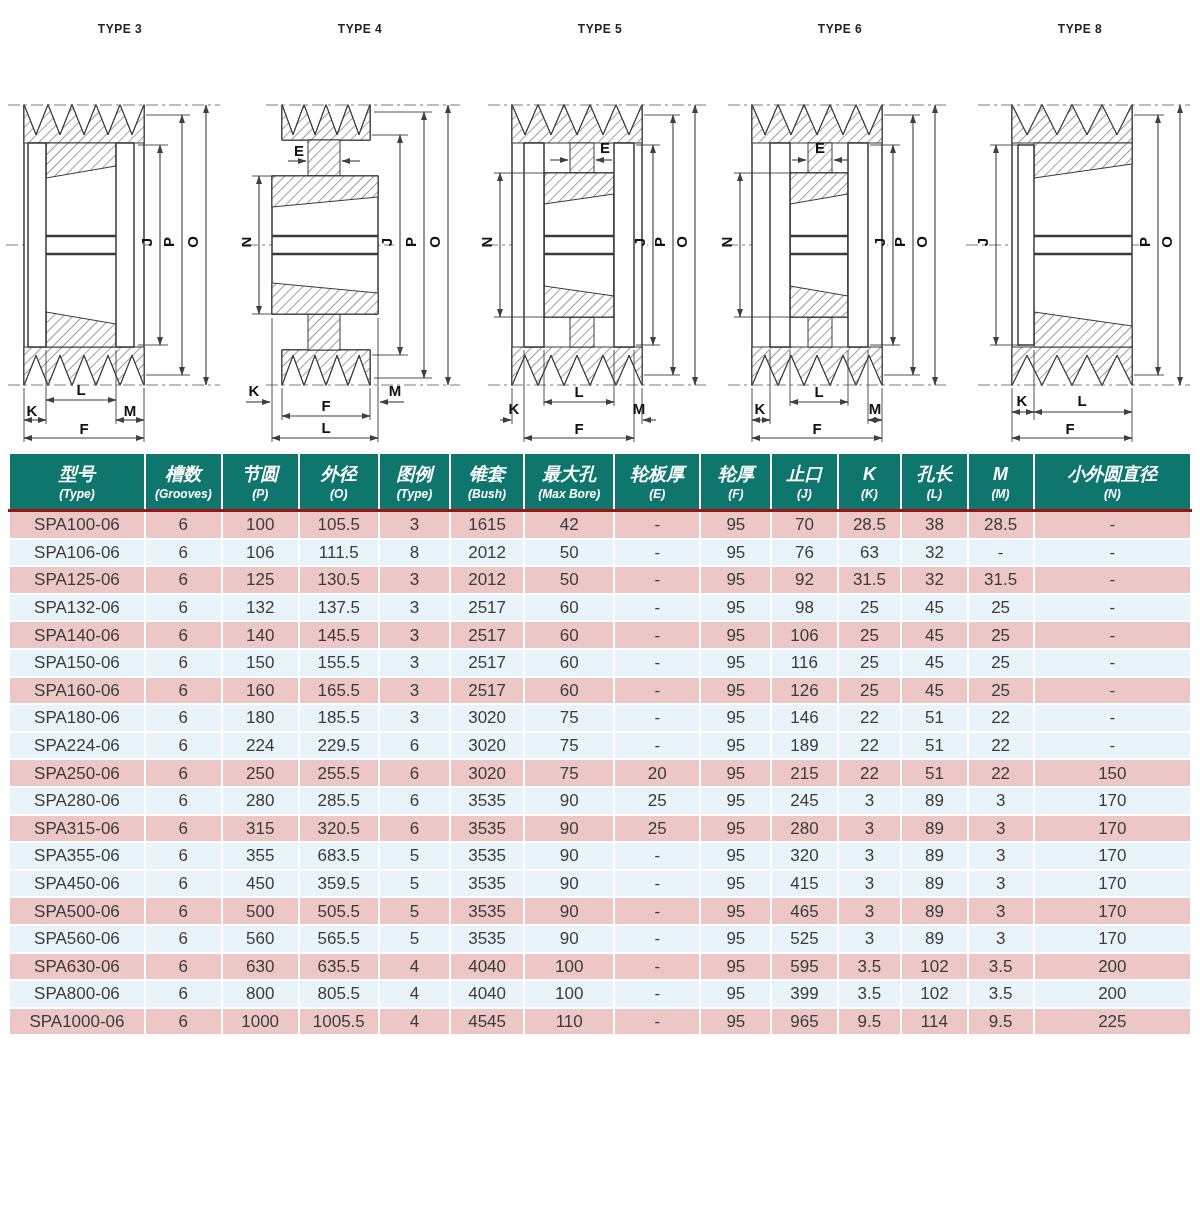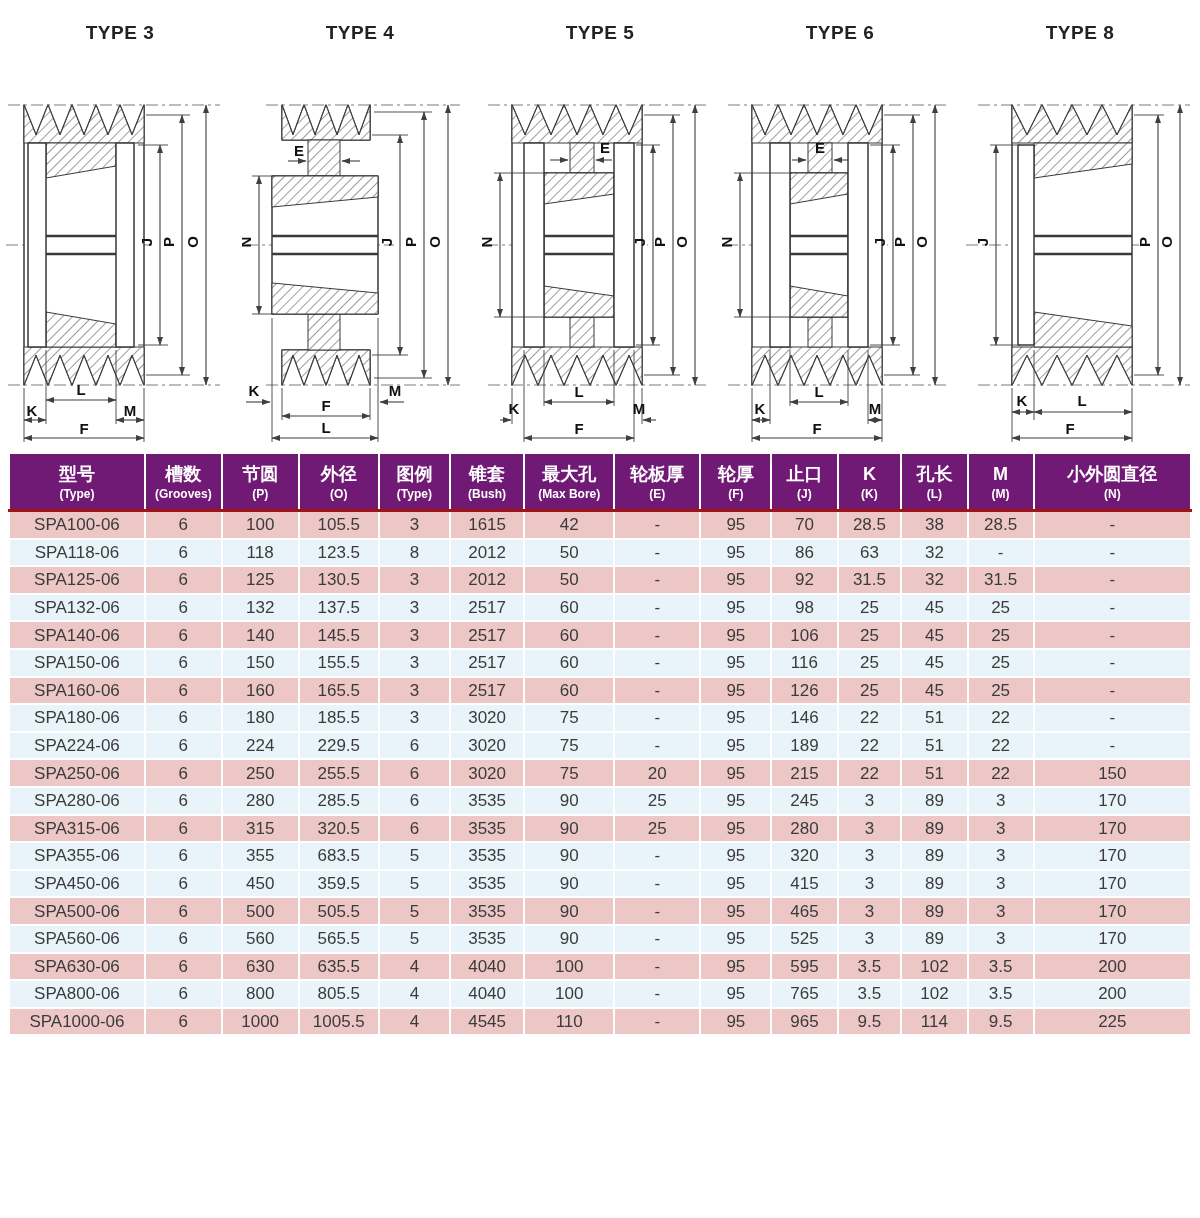--- a/index.html
+++ b/index.html
@@ -5,41 +5,41 @@
   html,body{margin:0;padding:0;}
   body{
     width:1200px;height:1218px;background:#ffffff;overflow:hidden;
     font-family:"Liberation Sans","DejaVu Sans",sans-serif;
   }
   
   .diagrams{display:flex;height:452px;padding:0;}
   .diag{width:240px;position:relative;}
   .dtitle{
     position:absolute;top:22px;left:0;width:100%;text-align:center;
-    font-size:19px;font-weight:bold;color:#222;letter-spacing:.5px;
+    font-size:12px;font-weight:bold;color:#222;letter-spacing:.5px;
   }
   .diag svg{position:absolute;top:40px;left:2px;}
   
   .outline{fill:#ffffff;stroke:#3a3a3a;stroke-width:1.5;stroke-linejoin:round;}
   .hatch{stroke:#3a3a3a;stroke-width:1;}
   .bore{stroke:#3a3a3a;stroke-width:2.4;}
   .cline{stroke:#7a7a7a;stroke-width:1;stroke-dasharray:12 4 3 4;fill:none;}
   .dim{stroke:#3f3f3f;stroke-width:1.1;fill:none;}
   .ext{stroke:#3f3f3f;stroke-width:.9;}
   .dlabel{font:600 15px "Liberation Sans",sans-serif;fill:#111;}
   
   .table-wrap{padding:0 8px;}
   table.spec{
     width:1184px;border-collapse:collapse;table-layout:fixed;
     font-size:17px;color:#3b3b3b;
   }
   table.spec th{
-    background:#701a75;color:#ffffff;padding:9px 0 7px;
+    background:#0f766e;color:#ffffff;padding:9px 0 7px;
     border:2px solid #ffffff;border-bottom:3px solid #9e1414;
-    font-weight:bold;vertical-align:middle;
+    font-weight:bold;vertical-align:middle;font-style:italic;
   }
   table.spec th .zh{display:block;font-size:18px;line-height:23px;}
   table.spec th .en{display:block;font-size:12px;line-height:16px;font-weight:600;}
   table.spec td{
     text-align:center;border:2px solid #ffffff;height:25.6px;
     padding:0;line-height:25px;
   }
   table.spec tr.odd td{background:#ecc7c6;}
   table.spec tr.even td{background:#e9f3fa;}
 </style>
@@ -412,30 +412,30 @@
           <td>42</td>
           <td>-</td>
           <td>95</td>
           <td>70</td>
           <td>28.5</td>
           <td>38</td>
           <td>28.5</td>
           <td>-</td>
         </tr>
         <tr class="even">
-          <td>SPA118-06</td>
-          <td>6</td>
-          <td>118</td>
-          <td>123.5</td>
+          <td>SPA106-06</td>
+          <td>6</td>
+          <td>106</td>
+          <td>111.5</td>
           <td>8</td>
           <td>2012</td>
           <td>50</td>
           <td>-</td>
           <td>95</td>
-          <td>86</td>
+          <td>76</td>
           <td>63</td>
           <td>32</td>
           <td>-</td>
           <td>-</td>
         </tr>
         <tr class="odd">
           <td>SPA125-06</td>
           <td>6</td>
           <td>125</td>
           <td>130.5</td>
@@ -677,21 +677,21 @@
         <tr class="even">
           <td>SPA800-06</td>
           <td>6</td>
           <td>800</td>
           <td>805.5</td>
           <td>4</td>
           <td>4040</td>
           <td>100</td>
           <td>-</td>
           <td>95</td>
-          <td>765</td>
+          <td>399</td>
           <td>3.5</td>
           <td>102</td>
           <td>3.5</td>
           <td>200</td>
         </tr>
         <tr class="odd">
           <td>SPA1000-06</td>
           <td>6</td>
           <td>1000</td>
           <td>1005.5</td>

